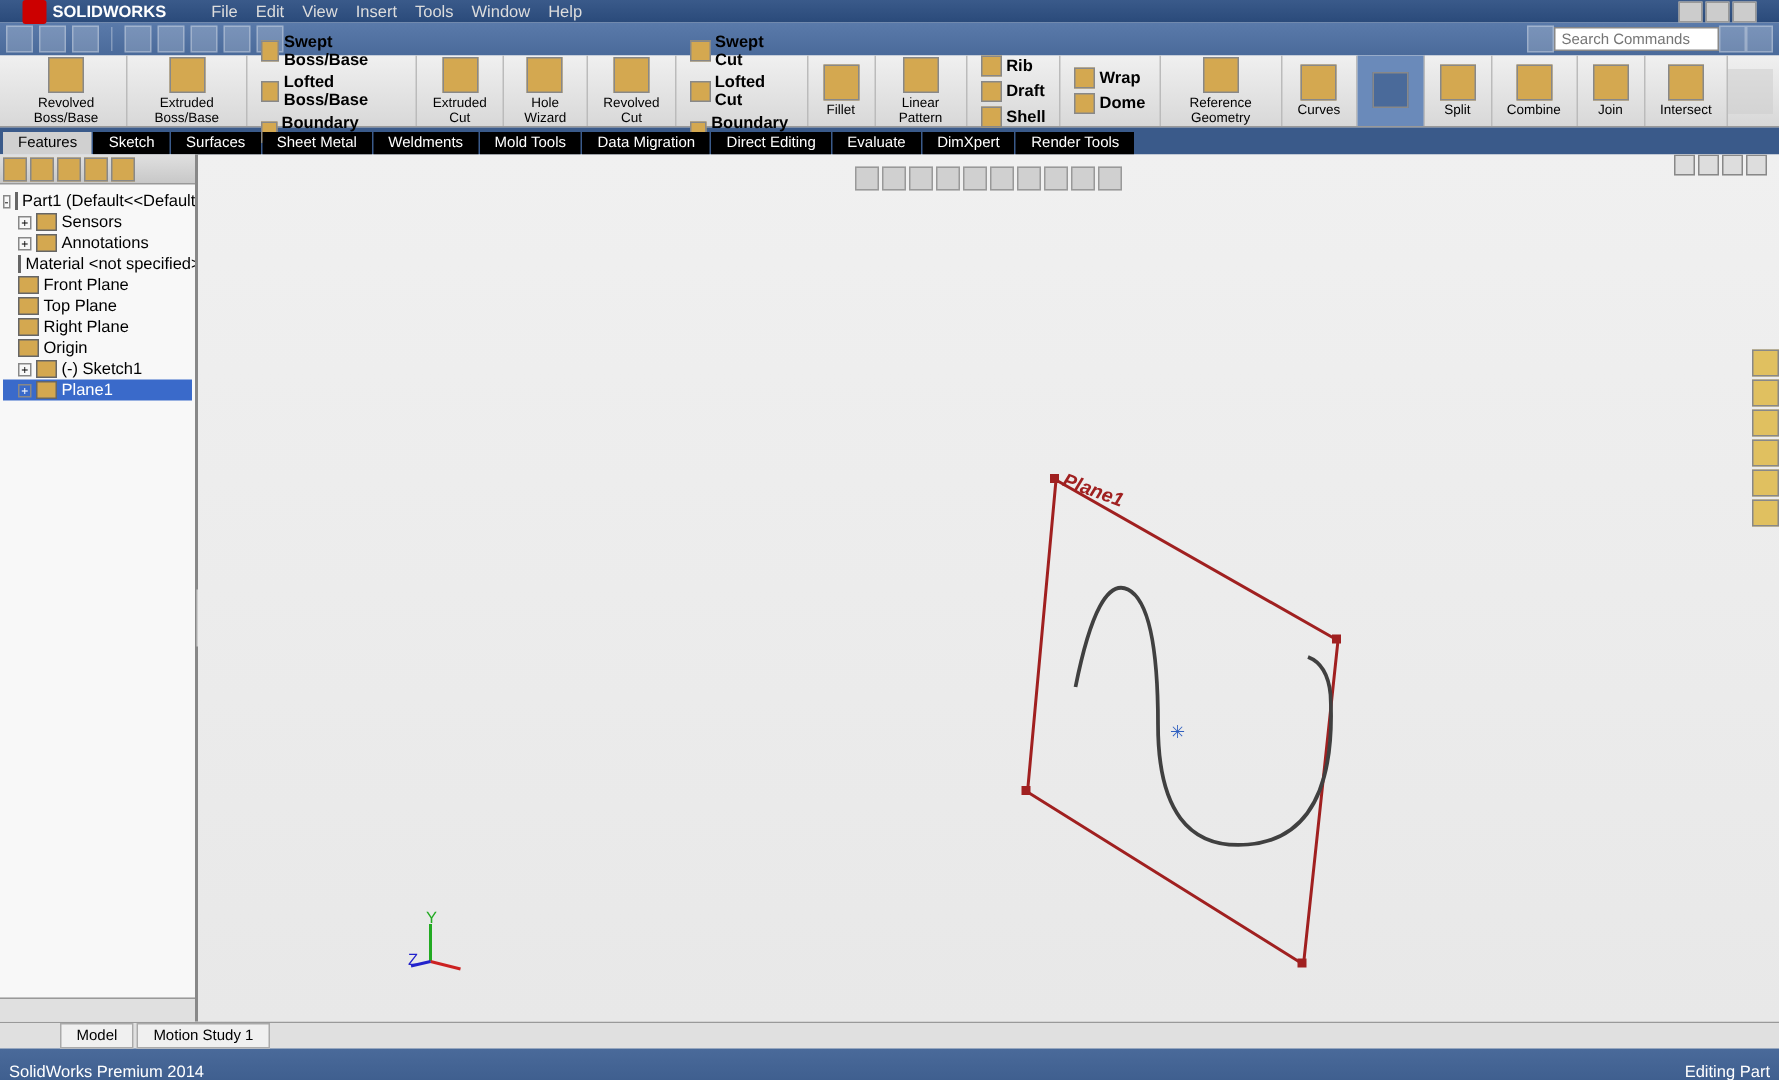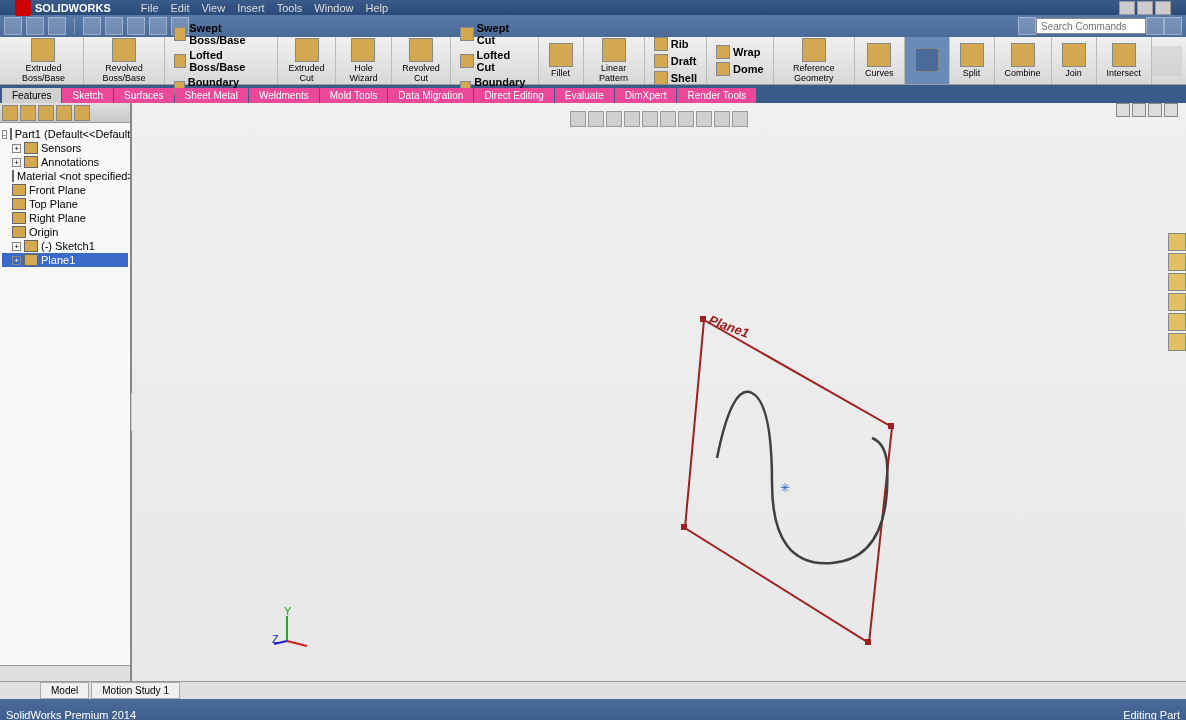--- a/index.html
+++ b/index.html
@@ -28,21 +28,21 @@
 .ribbon-btn-large .label { font-size: 9px; text-align: center; line-height: 1.1; }
 .ribbon-stack { display: flex; flex-direction: column; gap: 1px; font-weight: bold; }
 .ribbon-btn-small { display: flex; align-items: center; gap: 3px; cursor: pointer; font-size: 9px; padding: 1px 3px; }
 .ribbon-btn-small .icon-sm { width: 14px; height: 14px; background: #d4a850; border: 1px solid #888; }
 .ribbon-btn-active { background: #6a8aba; }
 .ribbon-btn-active .icon { background: #4a6a9a; }
 .ribbon-logo { margin-left: auto; width: 40px; height: 30px; background: #ccc; opacity: 0.5; }
 
 
 .feature-tabs { height: 18px; background: #3a5a8a; display: flex; align-items: flex-end; padding-left: 2px; }
-.feature-tab { padding: 2px 10px; background: #ec4899; color: #fff; font-size: 10px; margin-right: 1px; cursor: pointer; }
+.feature-tab { padding: 2px 10px; background: #000000; color: #fff; font-size: 10px; margin-right: 1px; cursor: pointer; }
 .feature-tab.active { background: #d0d0d0; color: #000; }
 
 
 .main { display: flex; height: calc(720px - 20px - 22px - 48px - 18px - 18px - 16px); }
 
 
 .tree-panel { width: 132px; background: #f8f8f8; border-right: 2px solid #888; display: flex; flex-direction: column; position: relative; }
 .tree-toolbar { height: 20px; background: linear-gradient(to bottom, #e0e0e0, #c8c8c8); display: flex; align-items: center; padding: 0 2px; gap: 2px; border-bottom: 1px solid #999; }
 .tree-tb { width: 16px; height: 16px; background: #d4a850; border: 1px solid #888; }
 .tree-content { flex: 1; padding: 4px 2px; font-size: 10px; overflow: hidden; }
@@ -123,28 +123,28 @@
     <input class="search-input" placeholder="Search Commands" style="">
     <span class="qt-btn"></span>
     <span class="qt-btn"></span>
   </div>
 </div>
 
 <div class="ribbon">
   <div class="ribbon-group">
     <div class="ribbon-btn-large">
         <div class="icon"></div>
+        <div class="label">Revolved
+Boss/Base</div>
+      </div>
+  </div>
+  <div class="ribbon-group">
+    <div class="ribbon-btn-large">
+        <div class="icon"></div>
         <div class="label">Extruded
-Boss/Base</div>
-      </div>
-  </div>
-  <div class="ribbon-group">
-    <div class="ribbon-btn-large">
-        <div class="icon"></div>
-        <div class="label">Revolved
 Boss/Base</div>
       </div>
   </div>
   <div class="ribbon-group">
     <div class="ribbon-stack">
       <div class="ribbon-btn-small">
           <span class="icon-sm"></span>
           <span>Swept Boss/Base</span>
         </div>
       <div class="ribbon-btn-small">

